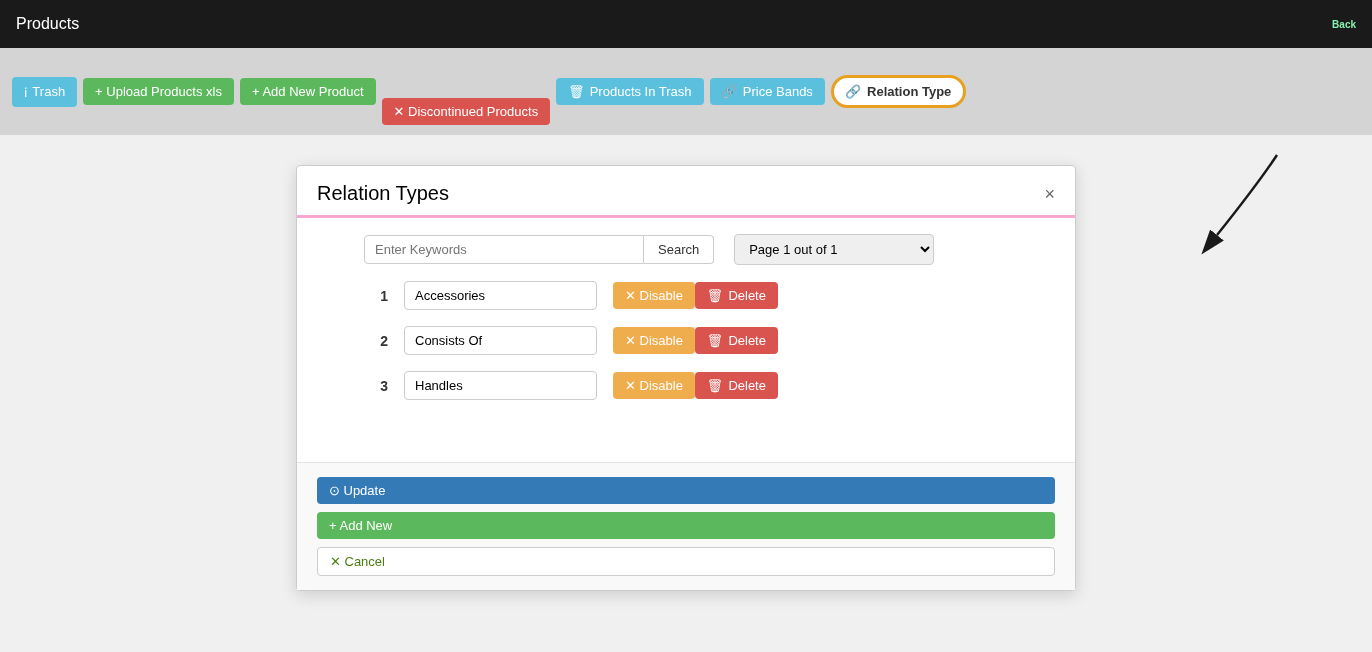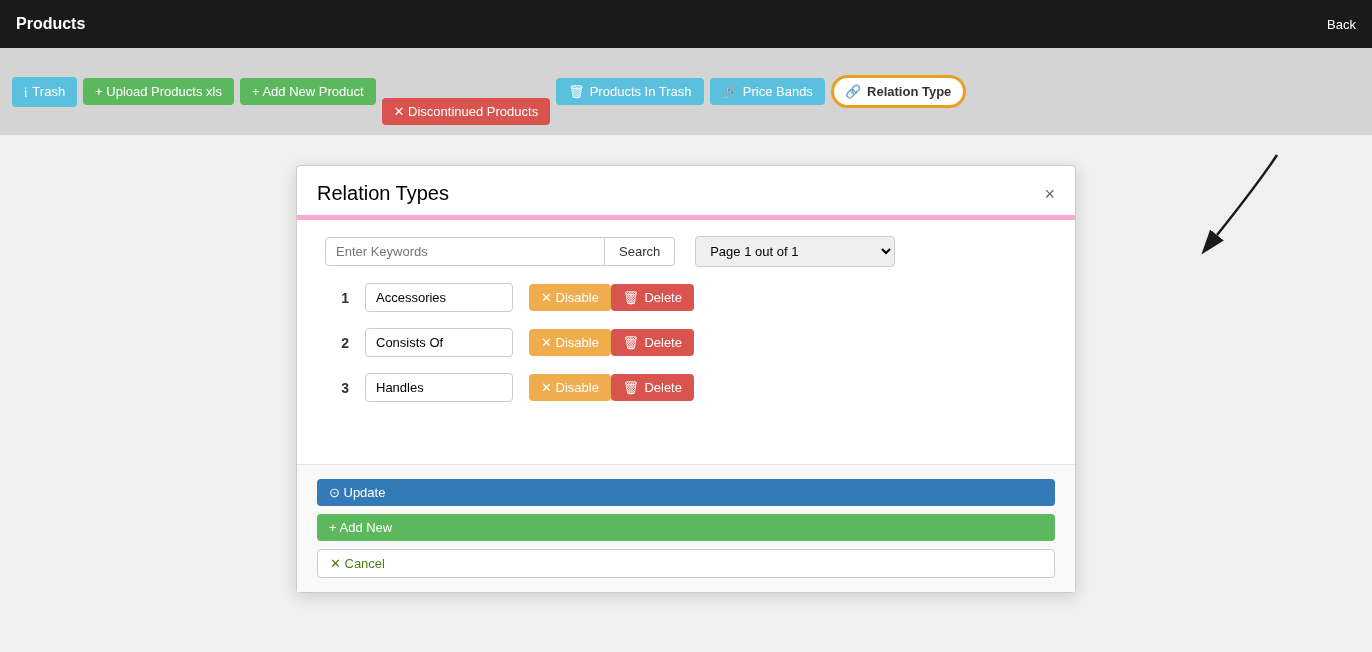--- a/index.html
+++ b/index.html
@@ -13,27 +13,27 @@
     .header {
       background: #1a1a1a;
       color: #fff;
       padding: 0 16px;
       display: flex;
       align-items: center;
       justify-content: space-between;
       height: 48px;
     }
     .header-title {
+      font-weight: normal;
+      font-size: 16px;
+    }
+    .header-back {
       font-weight: bold;
-      font-size: 16px;
-    }
-    .header-back {
-      font-weight: normal;
-      font-size: 13px;
-      color: #ffffff;
+      font-size: 10px;
+      color: #86efac;
       cursor: pointer;
     }
 
     
     .toolbar {
       background: #d4d4d4;
       padding: 10px 12px;
       display: flex;
       align-items: center;
       gap: 6px;
@@ -86,39 +86,40 @@
     }
     .modal {
       background: #fff;
       border: 1px solid #ccc;
       border-radius: 4px;
       width: 780px;
       box-shadow: 0 4px 16px rgba(0,0,0,0.15);
     }
     .modal-header {
       padding: 16px 20px 10px 20px;
-      border-bottom: 5px solid #f9a8d4;
+      border-bottom: 3px solid #f9a8d4;
       display: flex;
       align-items: center;
       justify-content: space-between;
     }
     .modal-title {
       font-size: 20px;
       font-weight: normal;
     }
     .modal-close {
       font-size: 18px;
       cursor: pointer;
       color: #666;
       background: none;
       border: none;
       line-height: 1;
     }
     .modal-body {
       padding: 16px 28px;
+      margin-left: 39px;
     }
     .modal-footer {
       padding: 14px 20px;
       border-top: 1px solid #e5e5e5;
       display: flex;
       justify-content: center;
       gap: 8px;
       background: #f9f9f9;
       flex-direction: column;
     }
@@ -168,21 +169,21 @@
       font-weight: bold;
       width: 24px;
       text-align: right;
       color: #333;
     }
     .row-input {
       border: 1px solid #ccc;
       border-radius: 4px;
       padding: 6px 10px;
       font-size: 13px;
-      width: 148px;
+      width: 193px;
     }
     .row-actions {
       display: flex;
       gap: 0;
     }
   </style>
 </head>
 <body>
 
 <div class="header">

